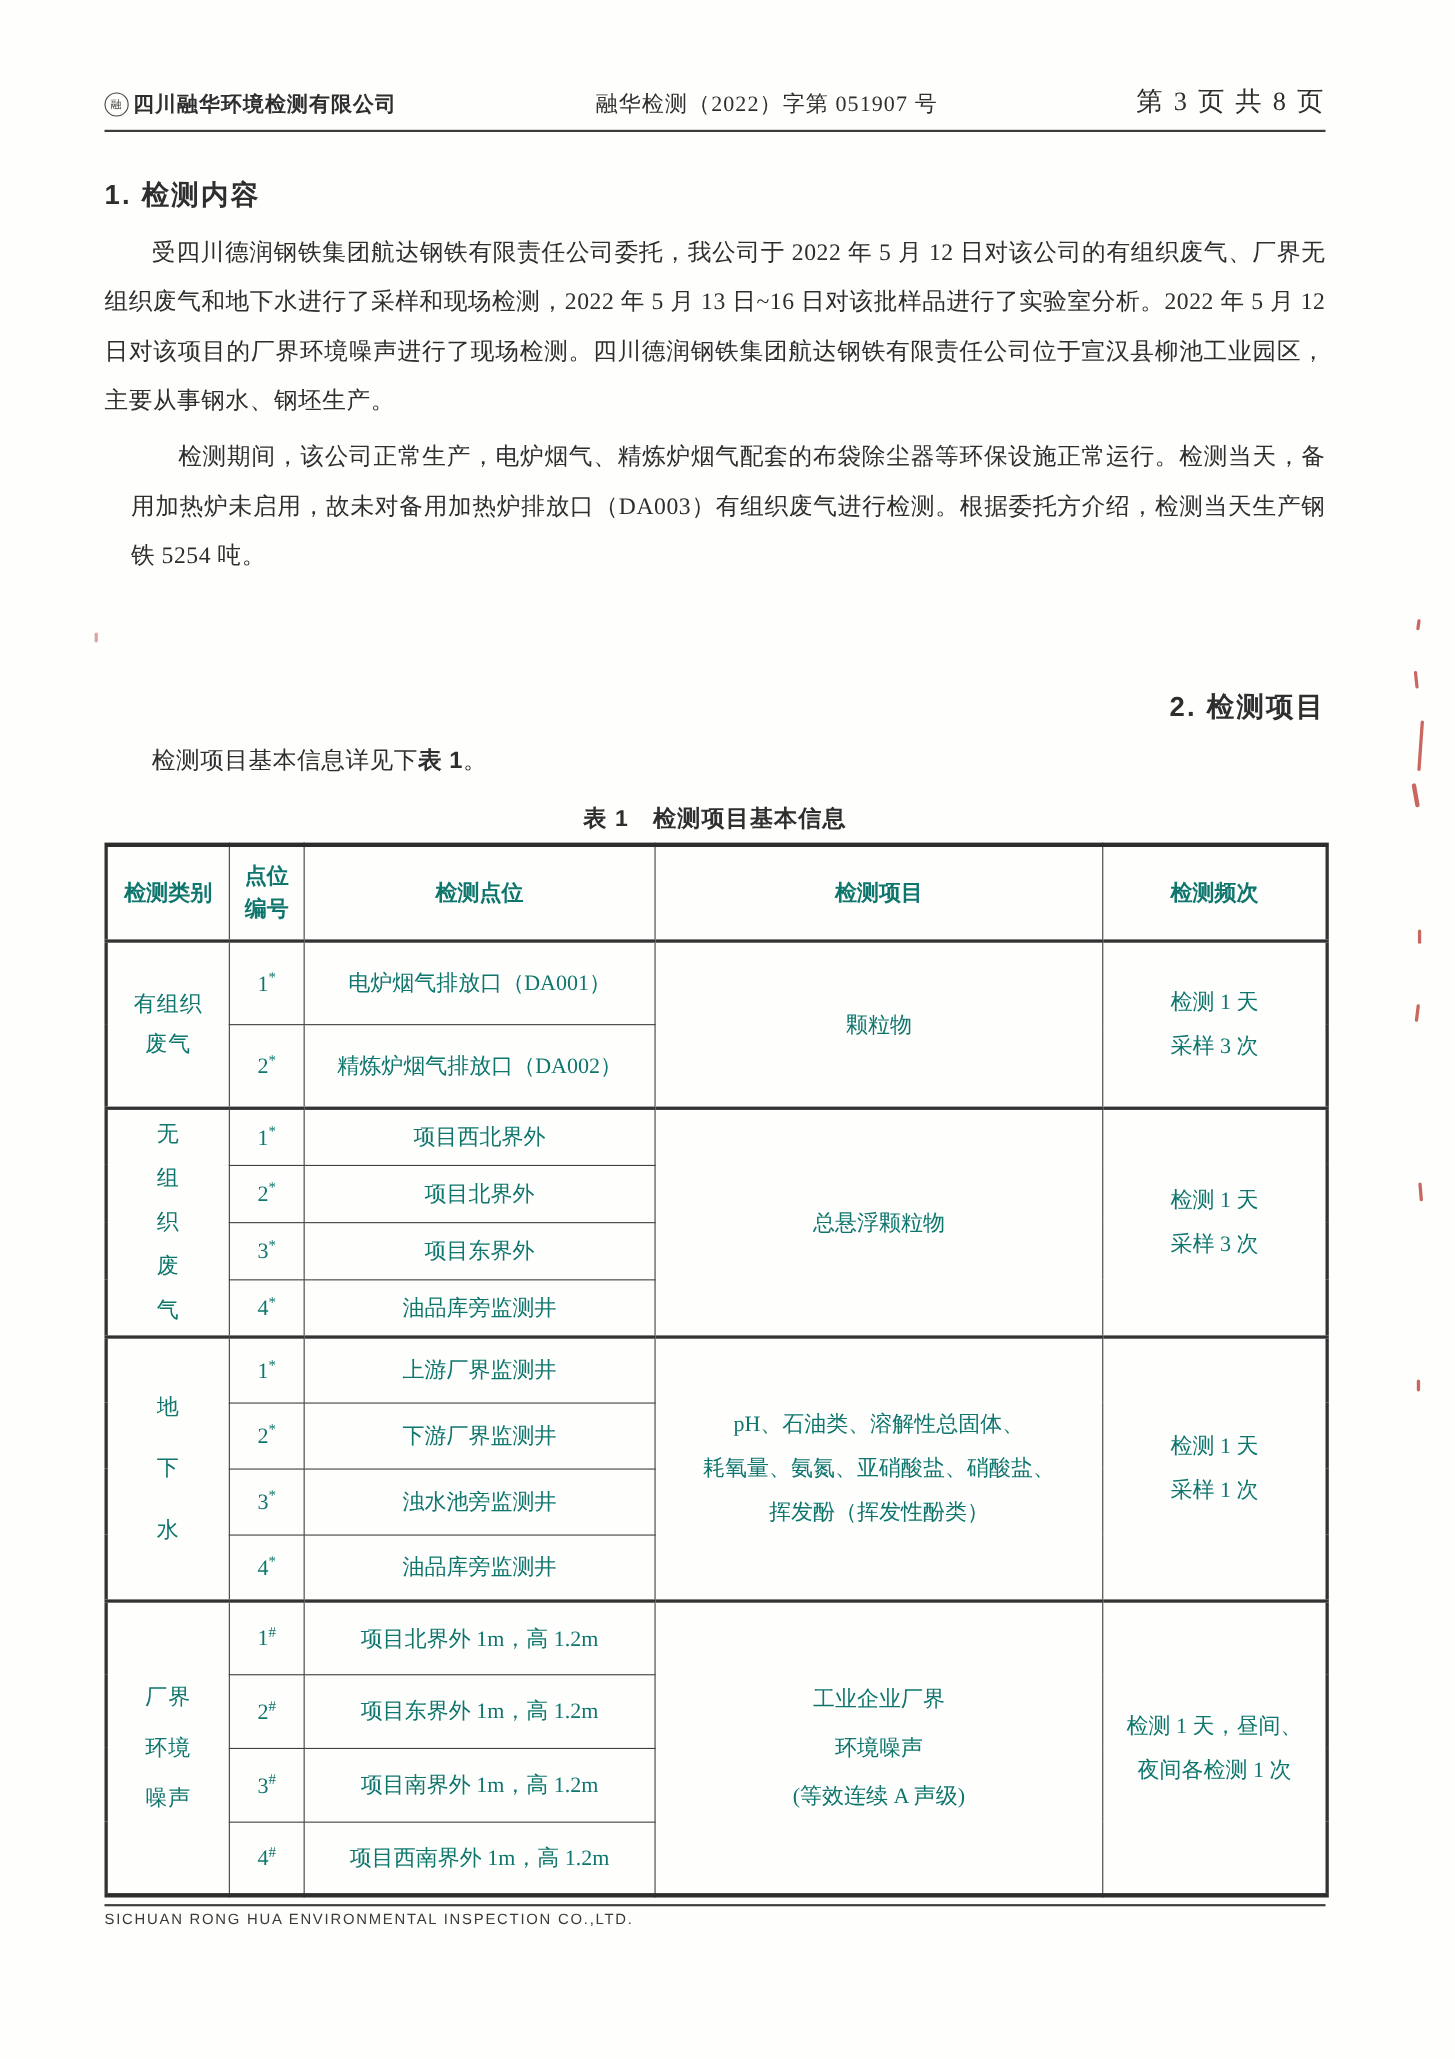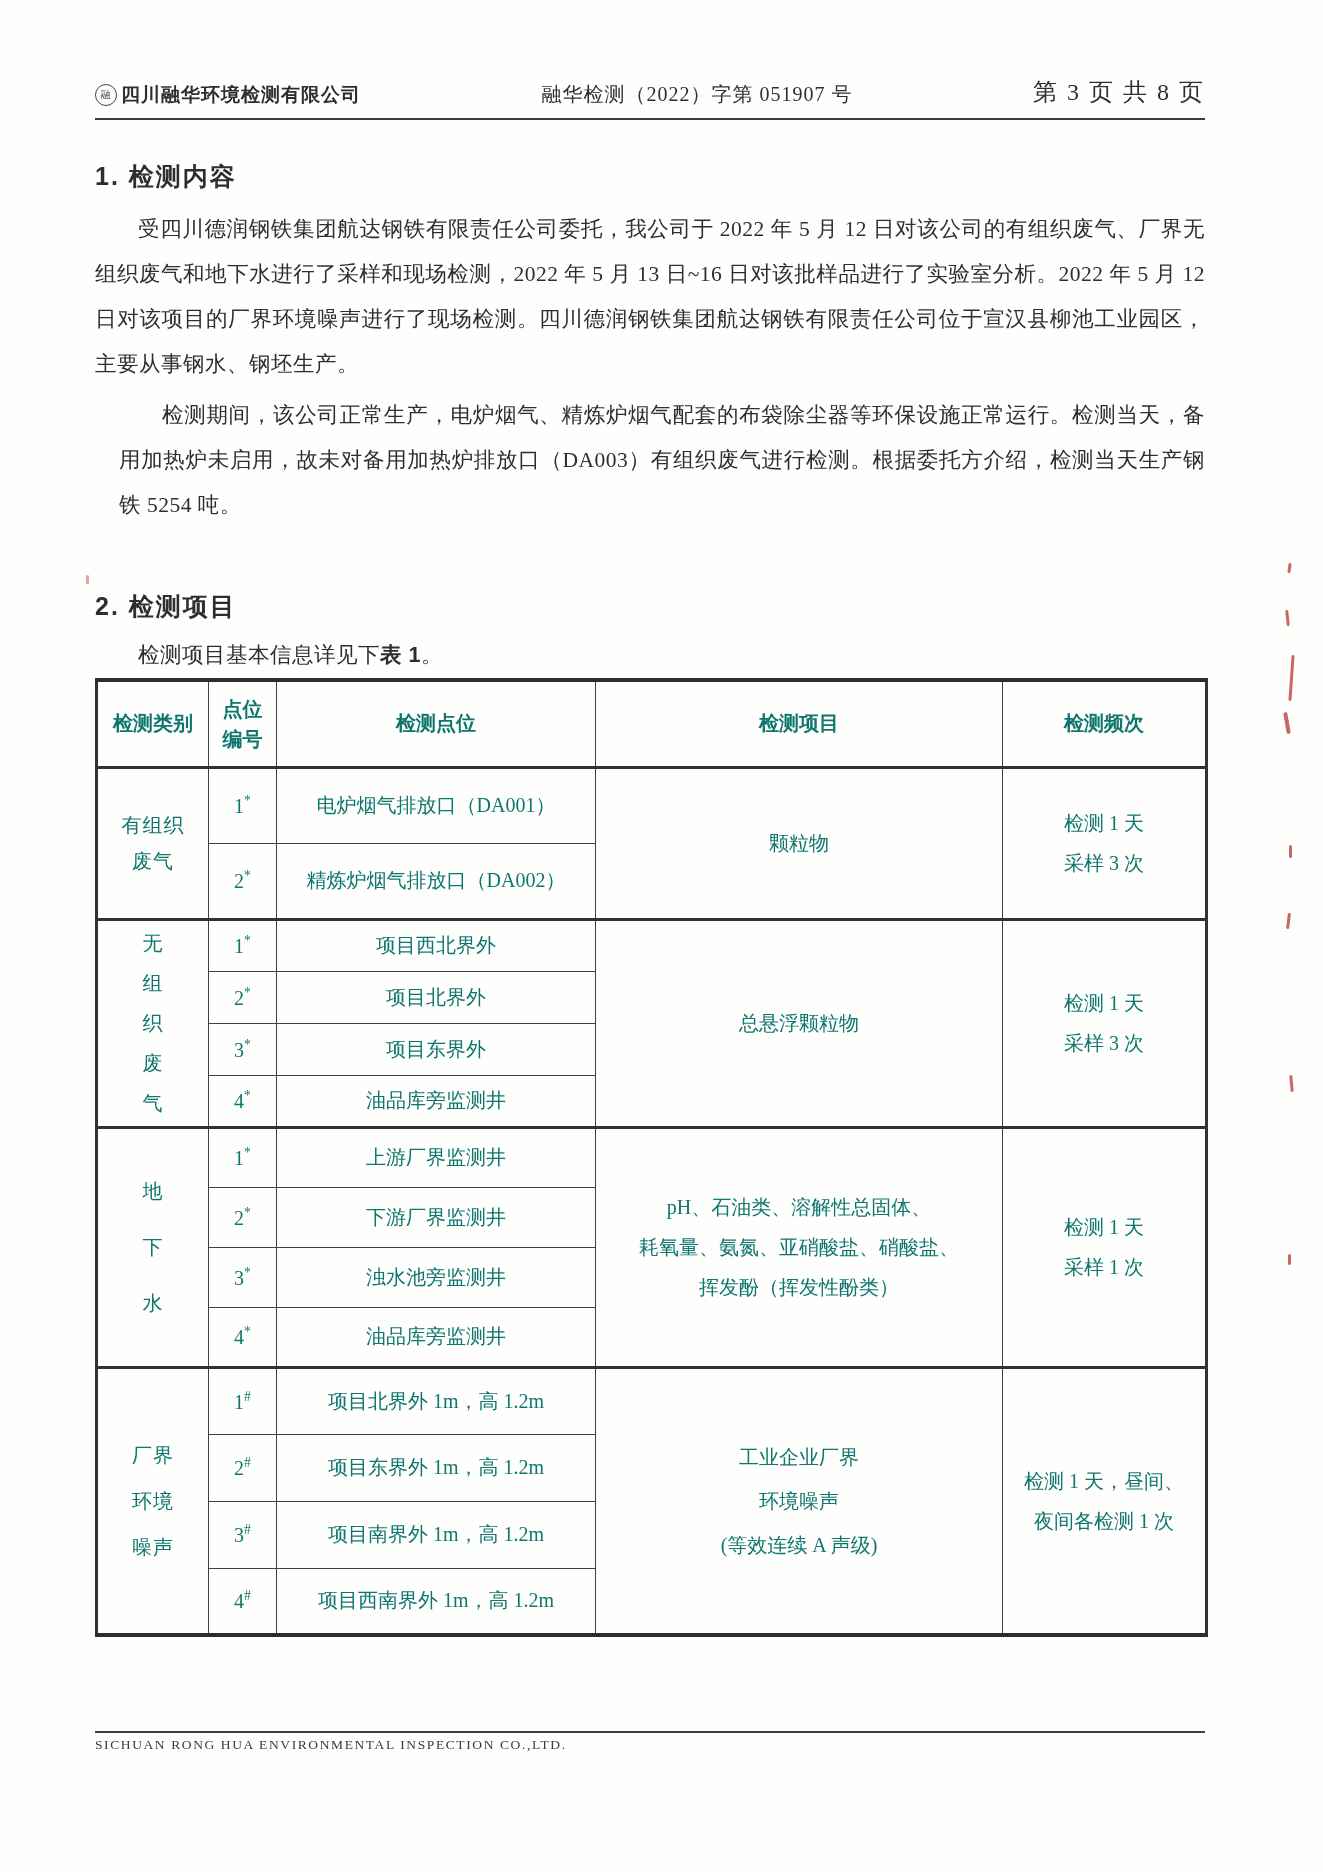--- a/index.html
+++ b/index.html
@@ -35,21 +35,21 @@
     font-family:"Liberation Sans","DejaVu Sans",sans-serif;
     font-weight:700;font-size:25px;letter-spacing:2px;
     margin:40px 0 0 0;
   }
   .para{
     font-size:21.5px;line-height:45px;
     text-align:justify;text-indent:2em;
     margin:14px 0 0 0;letter-spacing:0.5px;
   }
   .para.second{margin-top:6px;margin-left:24px;}
-  .h2{margin-top:62px;}
+  .h2{margin-top:98px;text-align:right;}
   .table-intro{
     font-size:21.5px;line-height:45px;text-indent:2em;margin-top:10px;letter-spacing:0.5px;
   }
   .table-intro b{font-family:"Liberation Sans","DejaVu Sans",sans-serif;}
   .tbl-title{
     text-align:center;font-family:"Liberation Sans","DejaVu Sans",sans-serif;
     font-weight:700;font-size:21px;letter-spacing:1px;margin-top:16px;margin-bottom:8px;
   }
 
   
@@ -85,21 +85,21 @@
   .freq{line-height:40px;}
   sup.mark{font-size:0.68em;}
 
   
   .doc-footer{
     position:absolute;left:95px;top:1731px;width:1110px;
     border-top:2px solid #3f3f3f;
   }
   .doc-footer .en{
     font-size:13.5px;letter-spacing:1.6px;color:#3a3a3a;
-    padding-top:4px;font-family:Liberation Serif, serif;
+    padding-top:4px;font-family:Liberation Sans, sans-serif;
   }
 
   
   .mark-red{position:absolute;background:rgba(186,62,52,0.78);border-radius:2px;}
   .m1{left:1288px;top:563px;width:3px;height:10px;transform:rotate(8deg);}
   .m2{left:1286px;top:610px;width:3px;height:16px;transform:rotate(-6deg);}
   .m3{left:1290px;top:655px;width:3px;height:46px;transform:rotate(4deg);}
   .m4{left:1285px;top:712px;width:4px;height:22px;transform:rotate(-10deg);}
   .m5{left:1289px;top:845px;width:3px;height:13px;}
   .m6{left:1287px;top:913px;width:3px;height:16px;transform:rotate(7deg);}
@@ -122,20 +122,21 @@
       <div class="hdr-right">第 3 页 共 8 页</div>
     </div>
 
     <div class="h1">1. 检测内容</div>
     <p class="para">受四川德润钢铁集团航达钢铁有限责任公司委托，我公司于 2022 年 5 月 12 日对该公司的有组织废气、厂界无组织废气和地下水进行了采样和现场检测，2022 年 5 月 13 日~16 日对该批样品进行了实验室分析。2022 年 5 月 12 日对该项目的厂界环境噪声进行了现场检测。四川德润钢铁集团航达钢铁有限责任公司位于宣汉县柳池工业园区，主要从事钢水、钢坯生产。</p>
     <p class="para second">检测期间，该公司正常生产，电炉烟气、精炼炉烟气配套的布袋除尘器等环保设施正常运行。检测当天，备用加热炉未启用，故未对备用加热炉排放口（DA003）有组织废气进行检测。根据委托方介绍，检测当天生产钢铁 5254 吨。</p>
 
     <div class="h1 h2">2. 检测项目</div>
     <div class="table-intro"><span>检测项目基本信息详见下</span><b>表 1</b><span>。</span></div>
 
+    <div class="tbl-title">表 1　检测项目基本信息</div>
 
     <table class="t1">
       <colgroup>
         <col style="width:112px">
           <col style="width:68px">
           <col style="width:319px">
           <col style="width:407px">
           <col style="width:204px">
       </colgroup>
       <thead>

